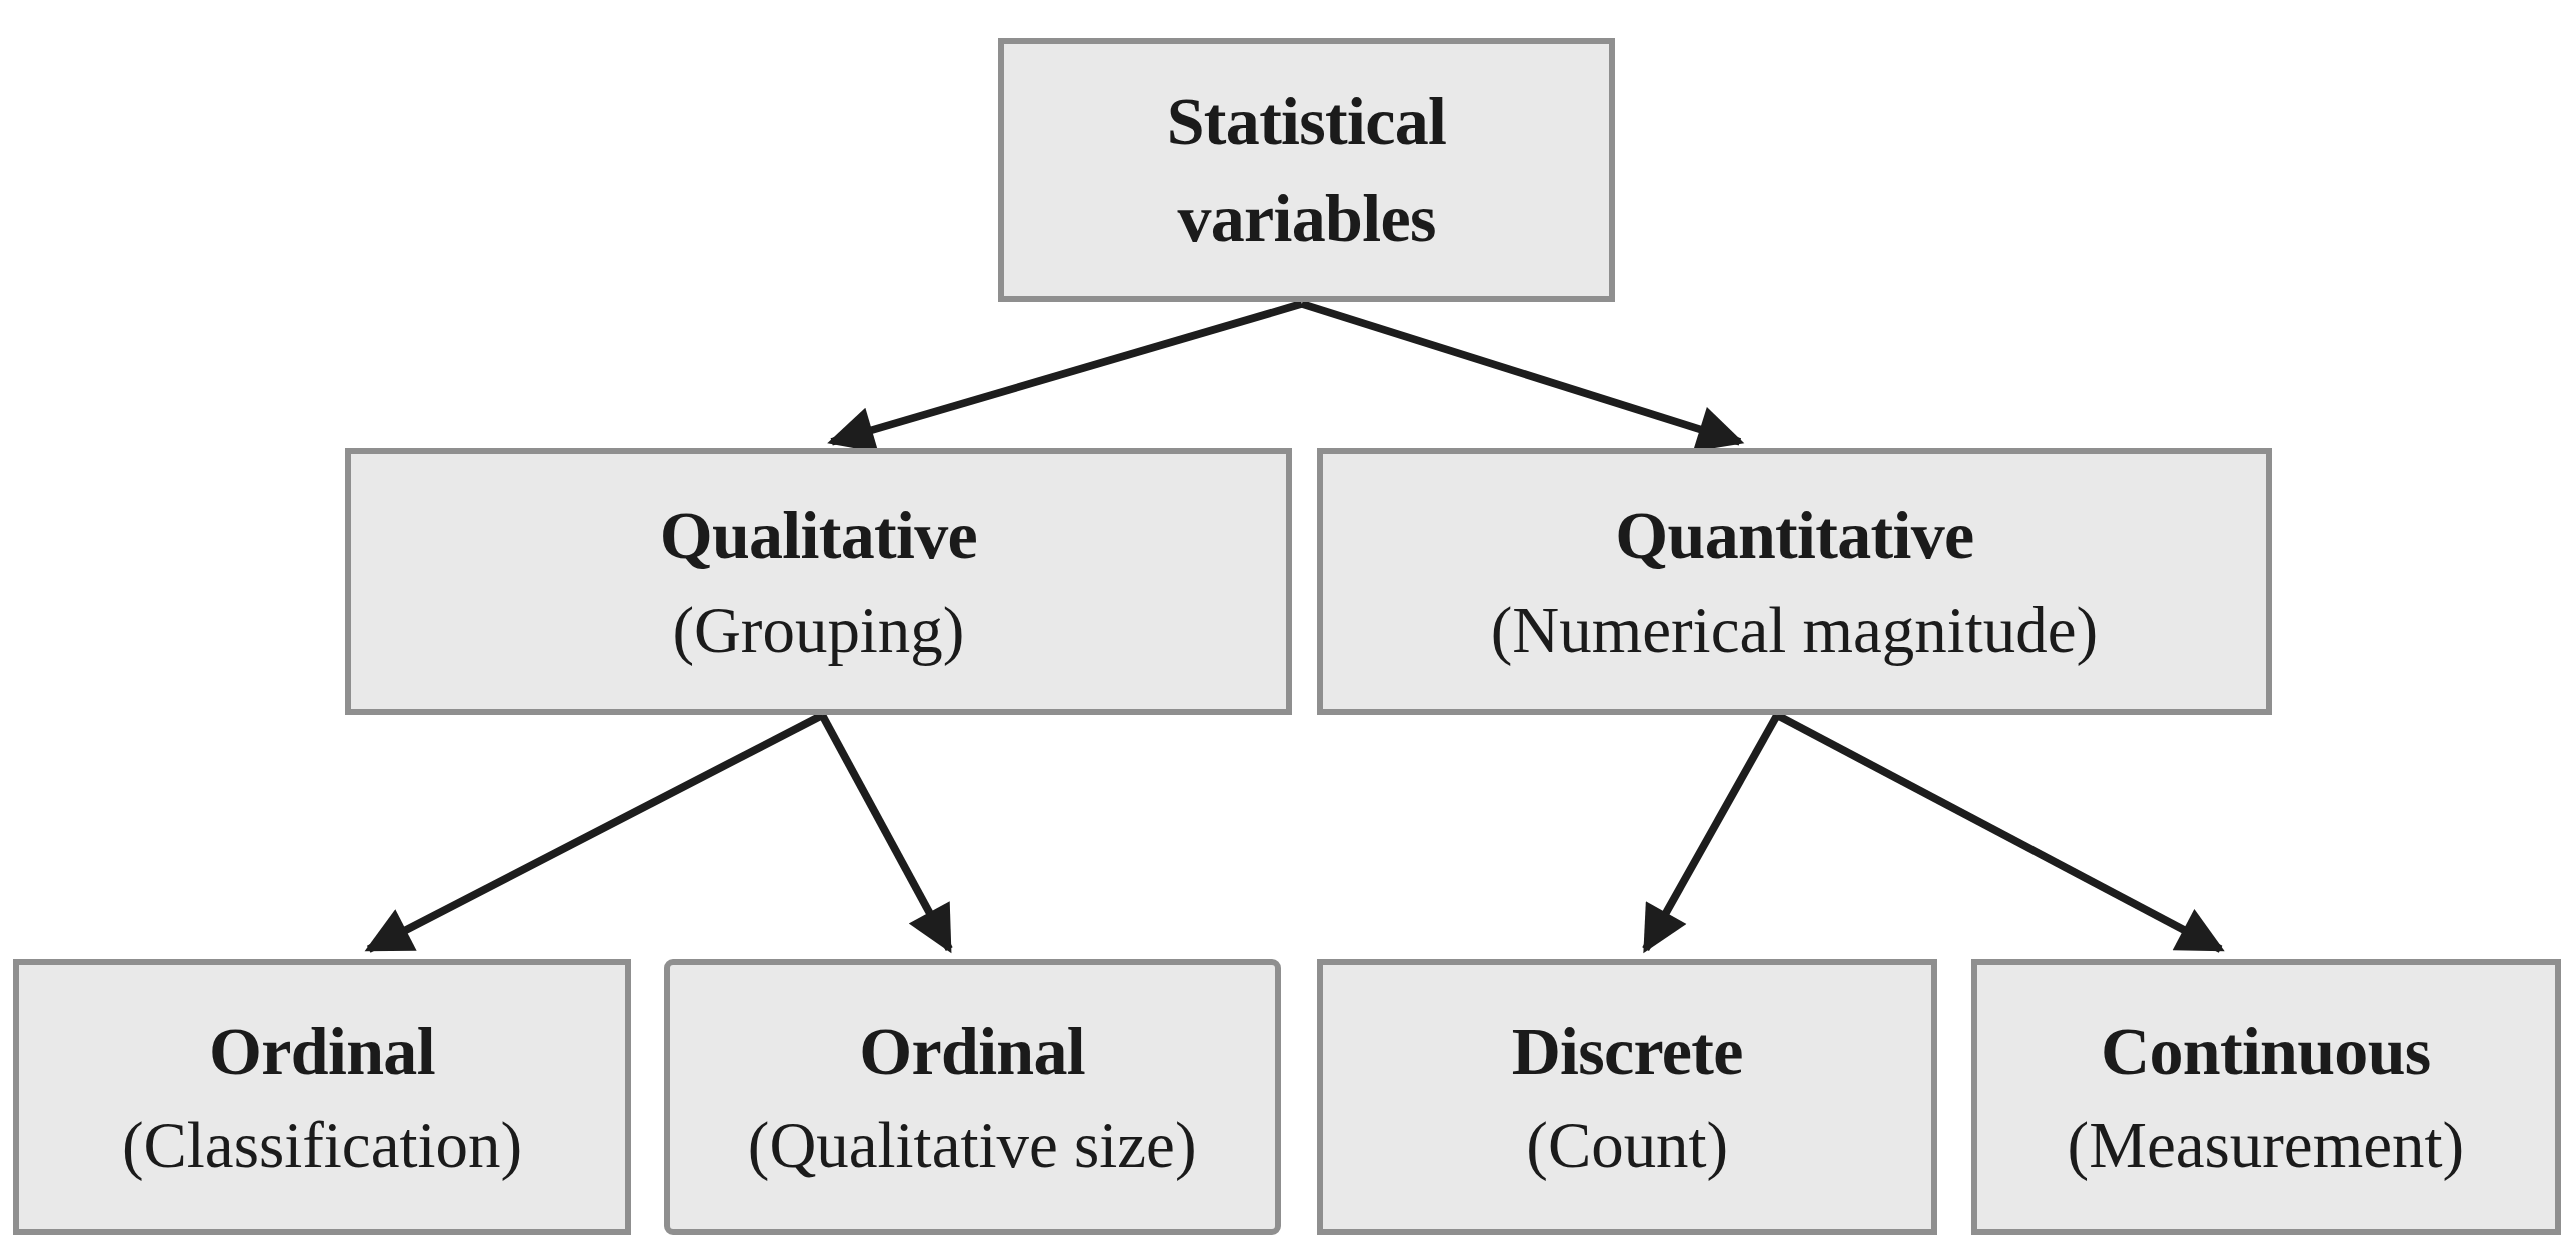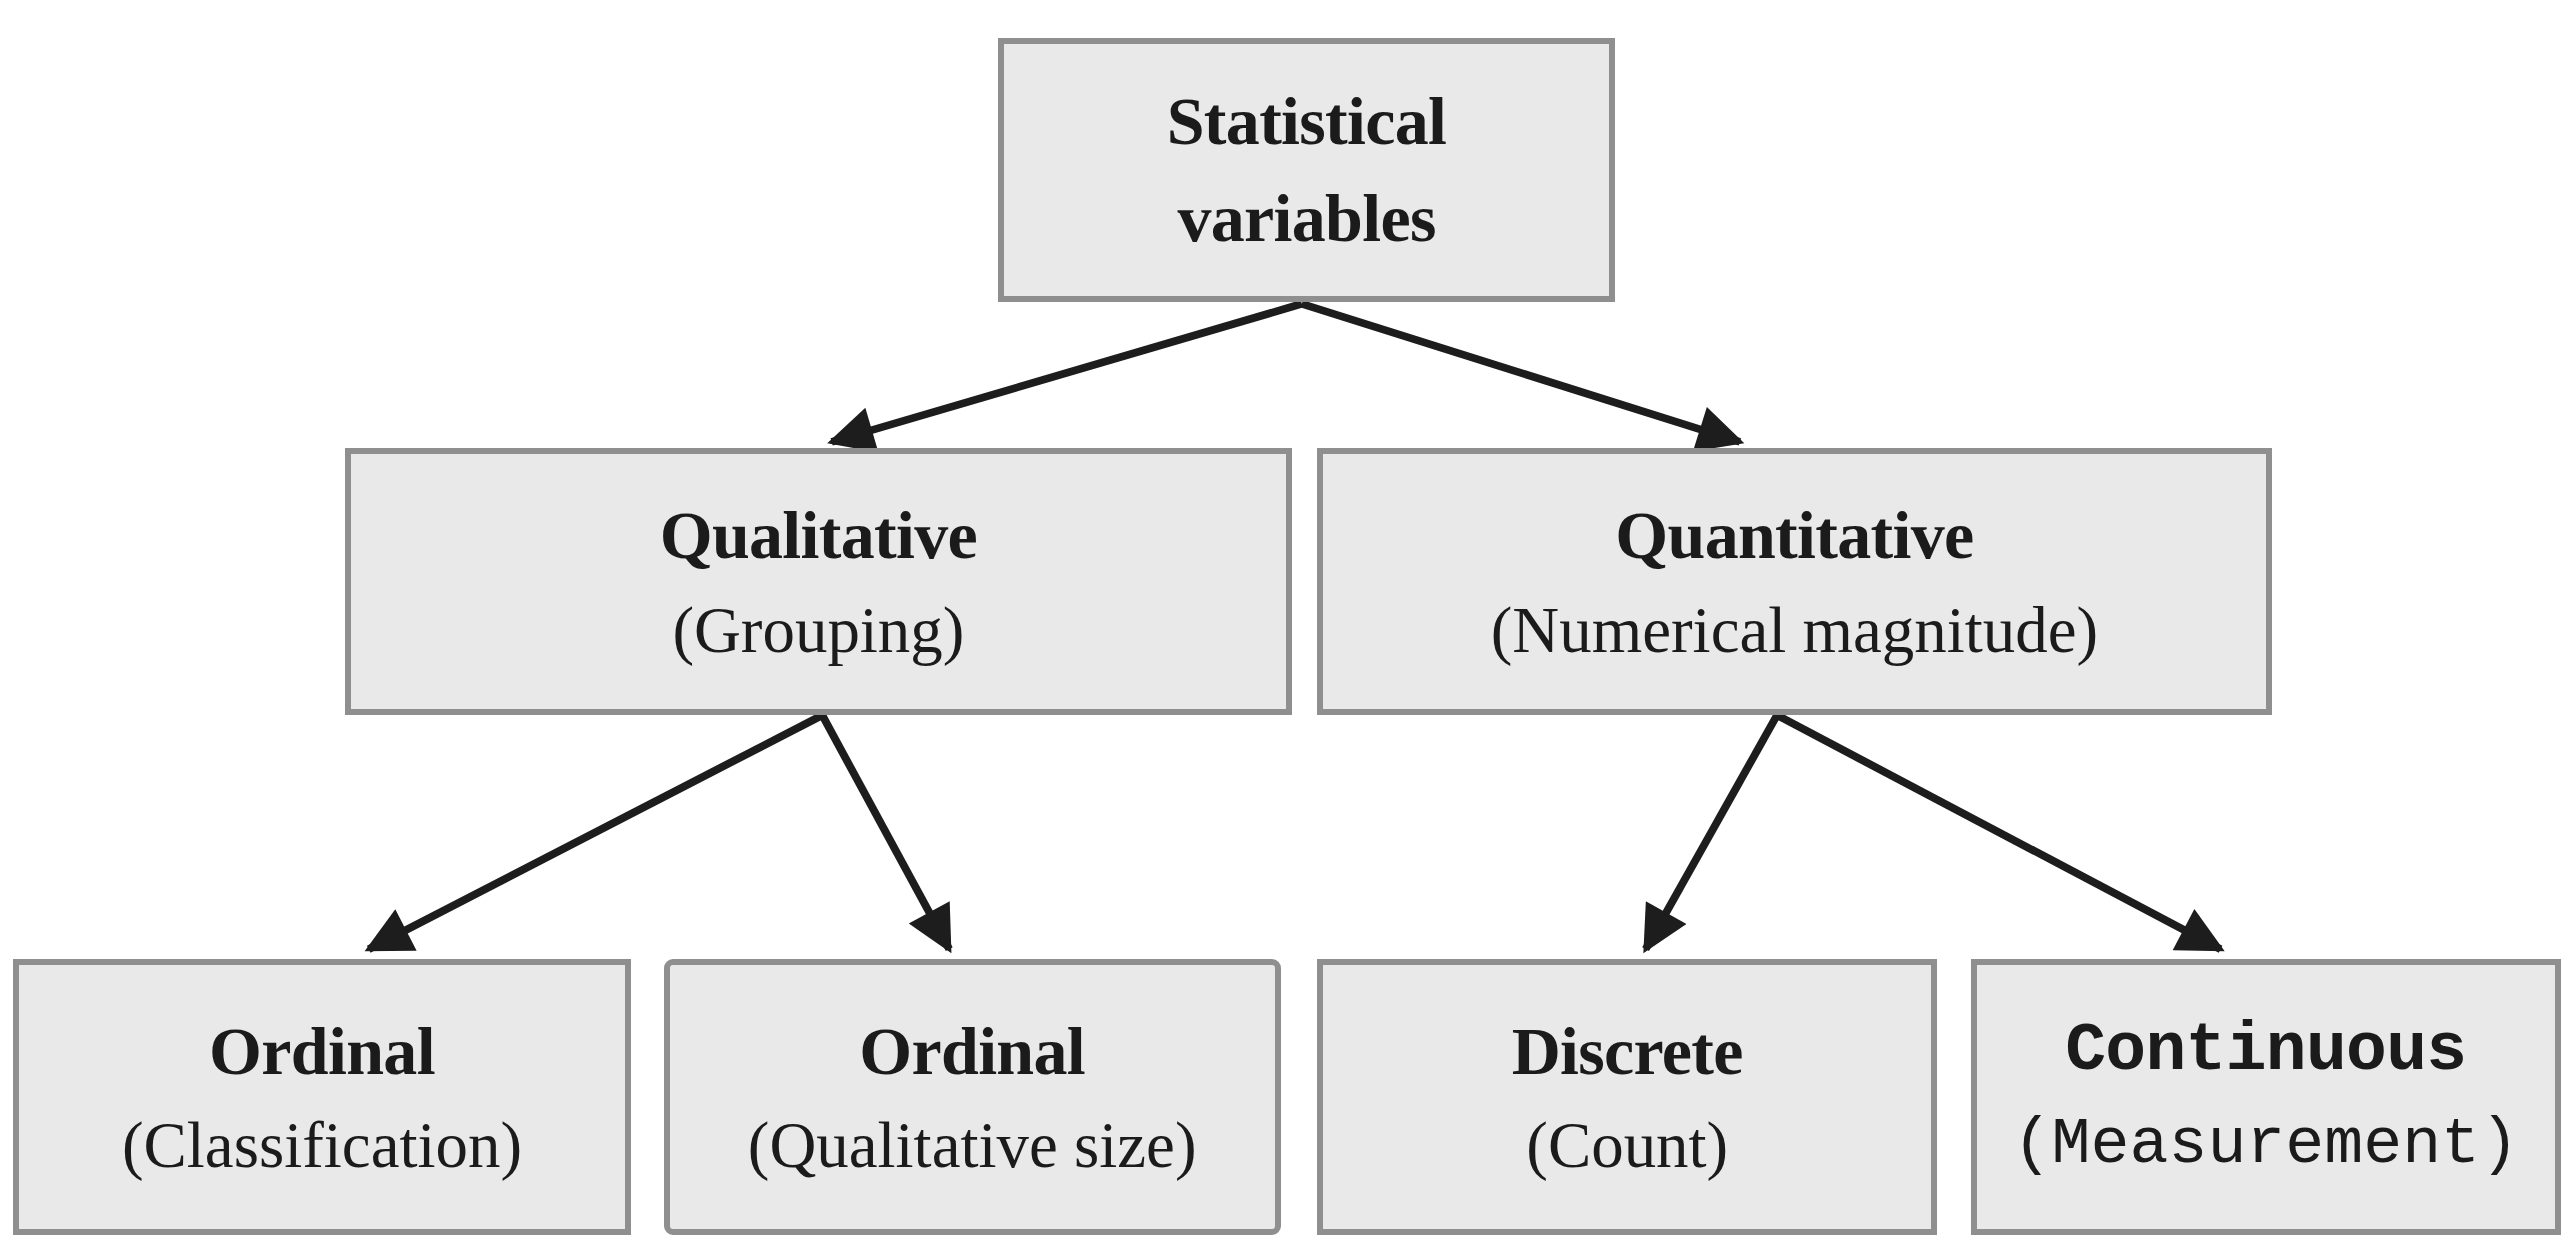--- a/index.html
+++ b/index.html
@@ -52,21 +52,21 @@
     font-weight: normal;
     font-size: 2.52vw;
   }
   
   .node.root        { left: 38.74%; top:  3.00%; width: 23.96%; height: 21.06%; }
   .node.qualitative { left: 13.39%; top: 35.67%; width: 36.76%; height: 21.28%; }
   .node.quantitative{ left: 51.12%; top: 35.67%; width: 37.08%; height: 21.28%; }
   .node.nominal     { left:  0.52%; top: 76.38%; width: 23.96%; height: 21.94%; }
   .node.ordinal     { left: 25.76%; top: 76.38%; width: 23.96%; height: 21.94%; border-radius: 9px; }
   .node.discrete    { left: 51.14%; top: 76.38%; width: 24.06%; height: 21.94%; align-items: center; }
-  .node.continuous  { left: 76.50%; top: 76.38%; width: 22.92%; height: 21.94%; font-family: Liberation Mono, monospace; }
+  .node.continuous  { left: 76.50%; top: 76.38%; width: 22.92%; height: 21.94%; }
 </style>
 </head>
 <body>
 
 <div class="stage">
 
   <svg class="edges" viewBox="0 0 4646 2265" preserveAspectRatio="none" aria-hidden="true">
     <defs>
       <marker id="ah" viewBox="0 0 10 10" refX="9" refY="5" markerUnits="userSpaceOnUse" markerWidth="118" markerHeight="84" orient="auto">
         <path d="M 0 0 L 10 5 L 0 10 z" fill="#1d1d1d"></path>

